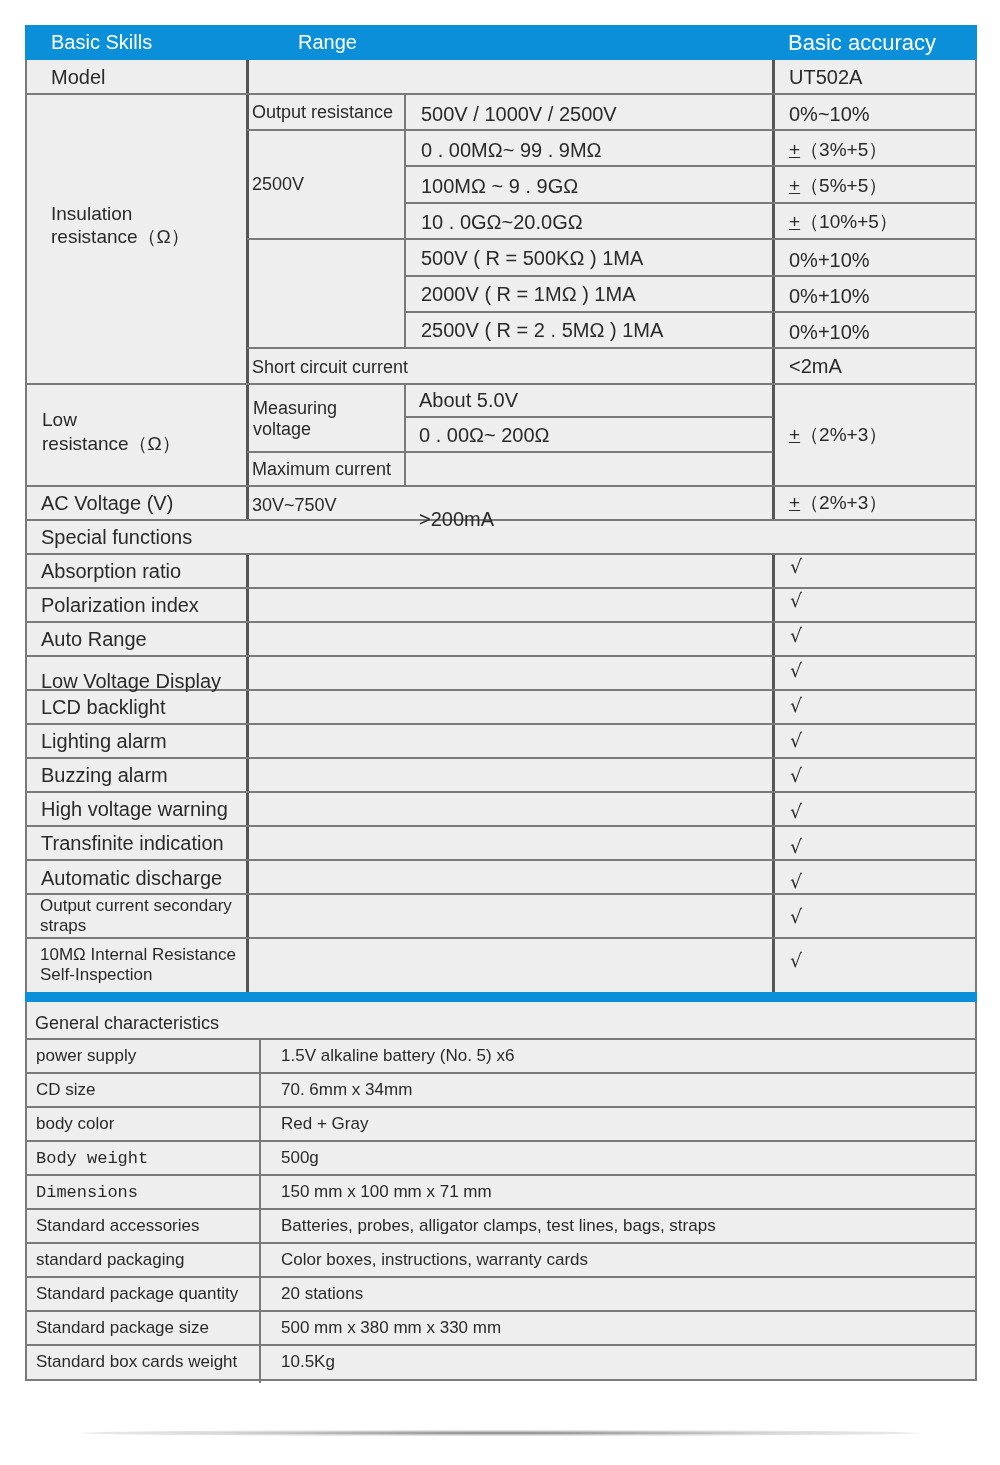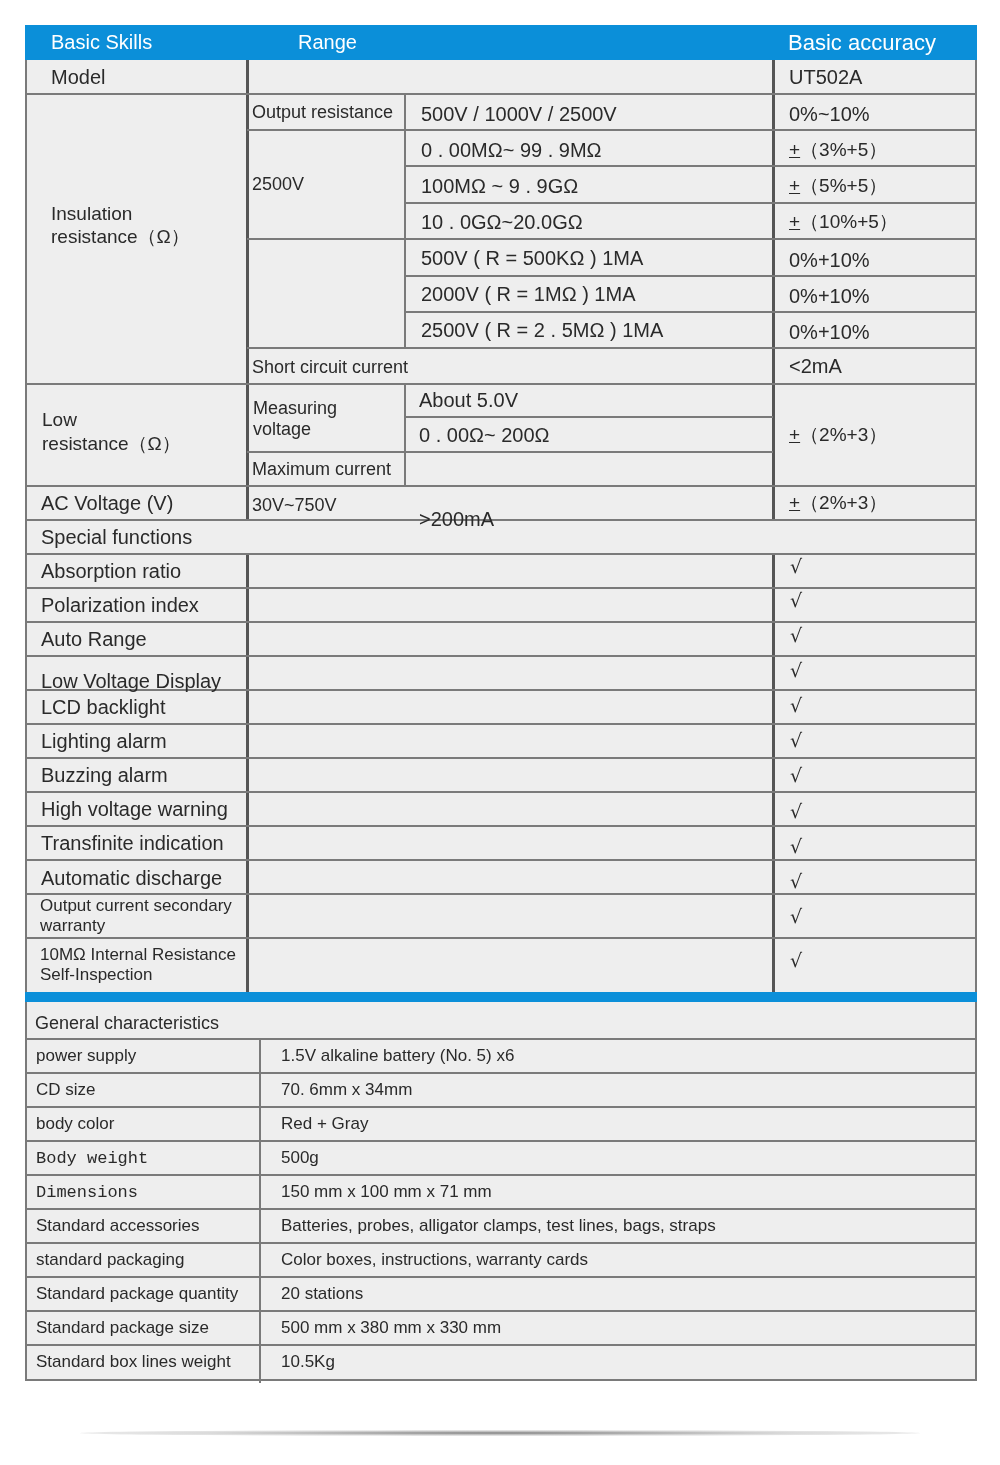--- a/index.html
+++ b/index.html
@@ -160,21 +160,21 @@
   <div class="cell check" style="left:790px; top:794px; height:34px;">√</div>
 
   <div class="cell f20" style="left:41px; top:826px; height:34px;">Transfinite indication</div>
   <div class="cell check" style="left:790px; top:829px; height:34px;">√</div>
 
   <div class="cell f20" style="left:41px; top:861px; height:34px;">Automatic discharge</div>
   <div class="cell check" style="left:790px; top:864px; height:34px;">√</div>
 
   <div class="abs f17" style="left:40px; top:896px; line-height:20px;">
     <div>Output current secondary</div>
-    <div>warranty</div>
+    <div>straps</div>
   </div>
   <div class="cell check" style="left:790px; top:899px; height:34px;">√</div>
 
   <div class="abs f17" style="left:40px; top:945px; line-height:20px;">
     <div>10MΩ Internal Resistance</div>
     <div>Self-Inspection</div>
   </div>
   <div class="cell check" style="left:790px; top:943px; height:34px;">√</div>
 
   <div class="abs" style="left:25px; top:992px; width:952px; height:10px; background:#0b8fd9;"></div>
@@ -220,18 +220,18 @@
 
   <div class="cell f17" style="left:36px; top:1243px; height:34px;">standard packaging</div>
   <div class="cell f17" style="left:281px; top:1243px; height:34px;">Color boxes, instructions, warranty cards</div>
 
   <div class="cell f17" style="left:36px; top:1277px; height:34px;">Standard package quantity</div>
   <div class="cell f17" style="left:281px; top:1277px; height:34px;">20 stations</div>
 
   <div class="cell f17" style="left:36px; top:1311px; height:34px;">Standard package size</div>
   <div class="cell f17" style="left:281px; top:1311px; height:34px;">500 mm x 380 mm x 330 mm</div>
 
-  <div class="cell f17" style="left:36px; top:1345px; height:34px;">Standard box lines weight</div>
+  <div class="cell f17" style="left:36px; top:1345px; height:34px;">Standard box cards weight</div>
   <div class="cell f17" style="left:281px; top:1345px; height:34px;">10.5Kg</div>
 </div>
 
 <div class="abs" style="left:80px; top:1430px; width:840px; height:6px; border-radius:50%;
      background:radial-gradient(ellipse at center, rgba(90,90,90,0.75) 0%, rgba(150,150,150,0.35) 50%, rgba(255,255,255,0) 100%);"></div>
 
 </body></html>

